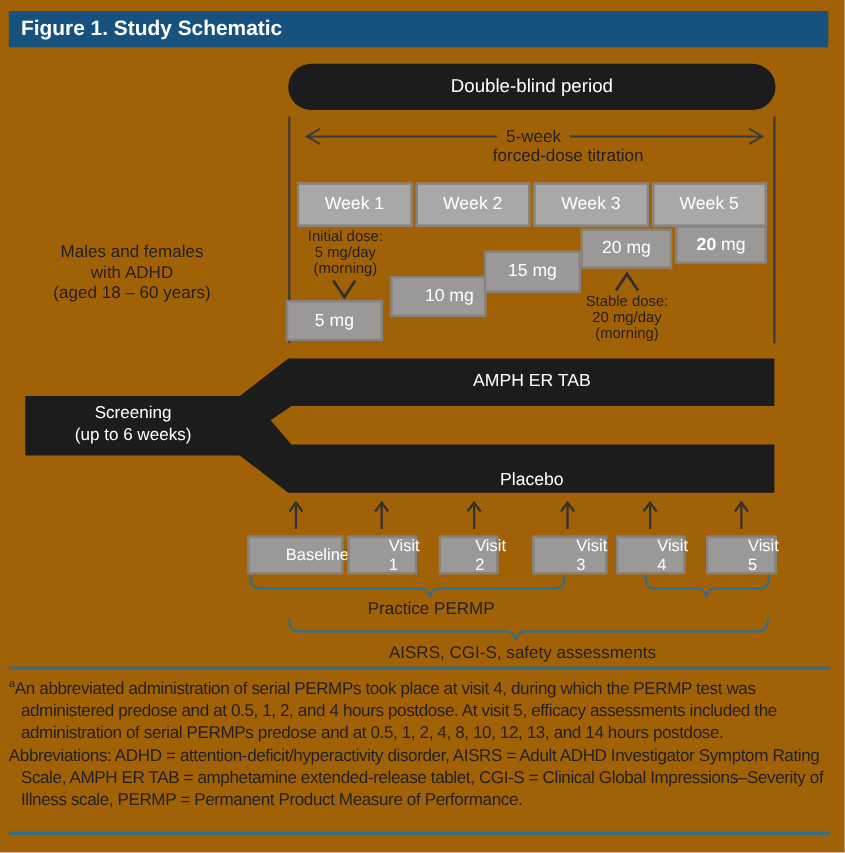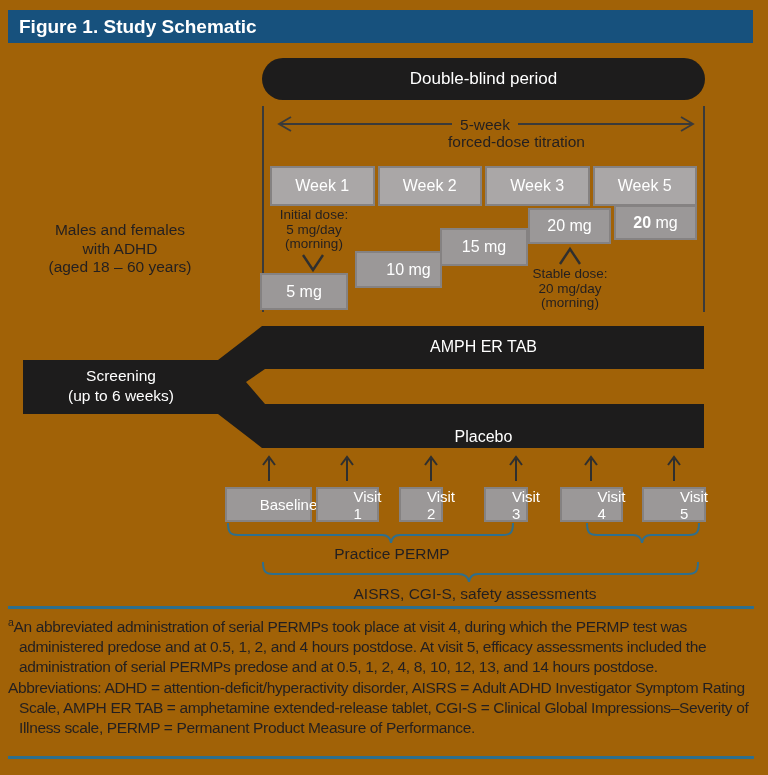--- a/index.html
+++ b/index.html
@@ -152,24 +152,24 @@
   <div class="abs bartext" style="left:262px; top:416px; width:443px;margin-top:12px;">
     <span>Placebo</span>
   </div>
 
   <div class="abs gbox dark visit" style="left:225px; top:487px; width:87px; height:35px;">
     <span>Baseline</span>
   </div>
   <div class="abs gbox dark visit" style="left:316px; top:487px; width:63px; height:35px;">
     <span>Visit 1</span>
   </div>
-  <div class="abs gbox dark visit" style="left:399px; top:487px; width:44px; height:35px;align-items:center;">
+  <div class="abs gbox dark visit" style="left:399px; top:487px; width:54px; height:35px;align-items:center;">
     <span>Visit 2</span>
   </div>
-  <div class="abs gbox dark visit" style="left:484px; top:487px; width:44px; height:35px;">
+  <div class="abs gbox dark visit" style="left:484px; top:487px; width:68px; height:35px;">
     <span>Visit 3</span>
   </div>
   <div class="abs gbox dark visit" style="left:560px; top:487px; width:63px; height:35px;">
     <span>Visit 4</span>
   </div>
   <div class="abs gbox dark visit" style="left:642px; top:487px; width:64px; height:35px;">
     <span>Visit 5</span>
   </div>
 
   <div class="abs bracelabel" style="left:292px; top:545px; width:200px;">

